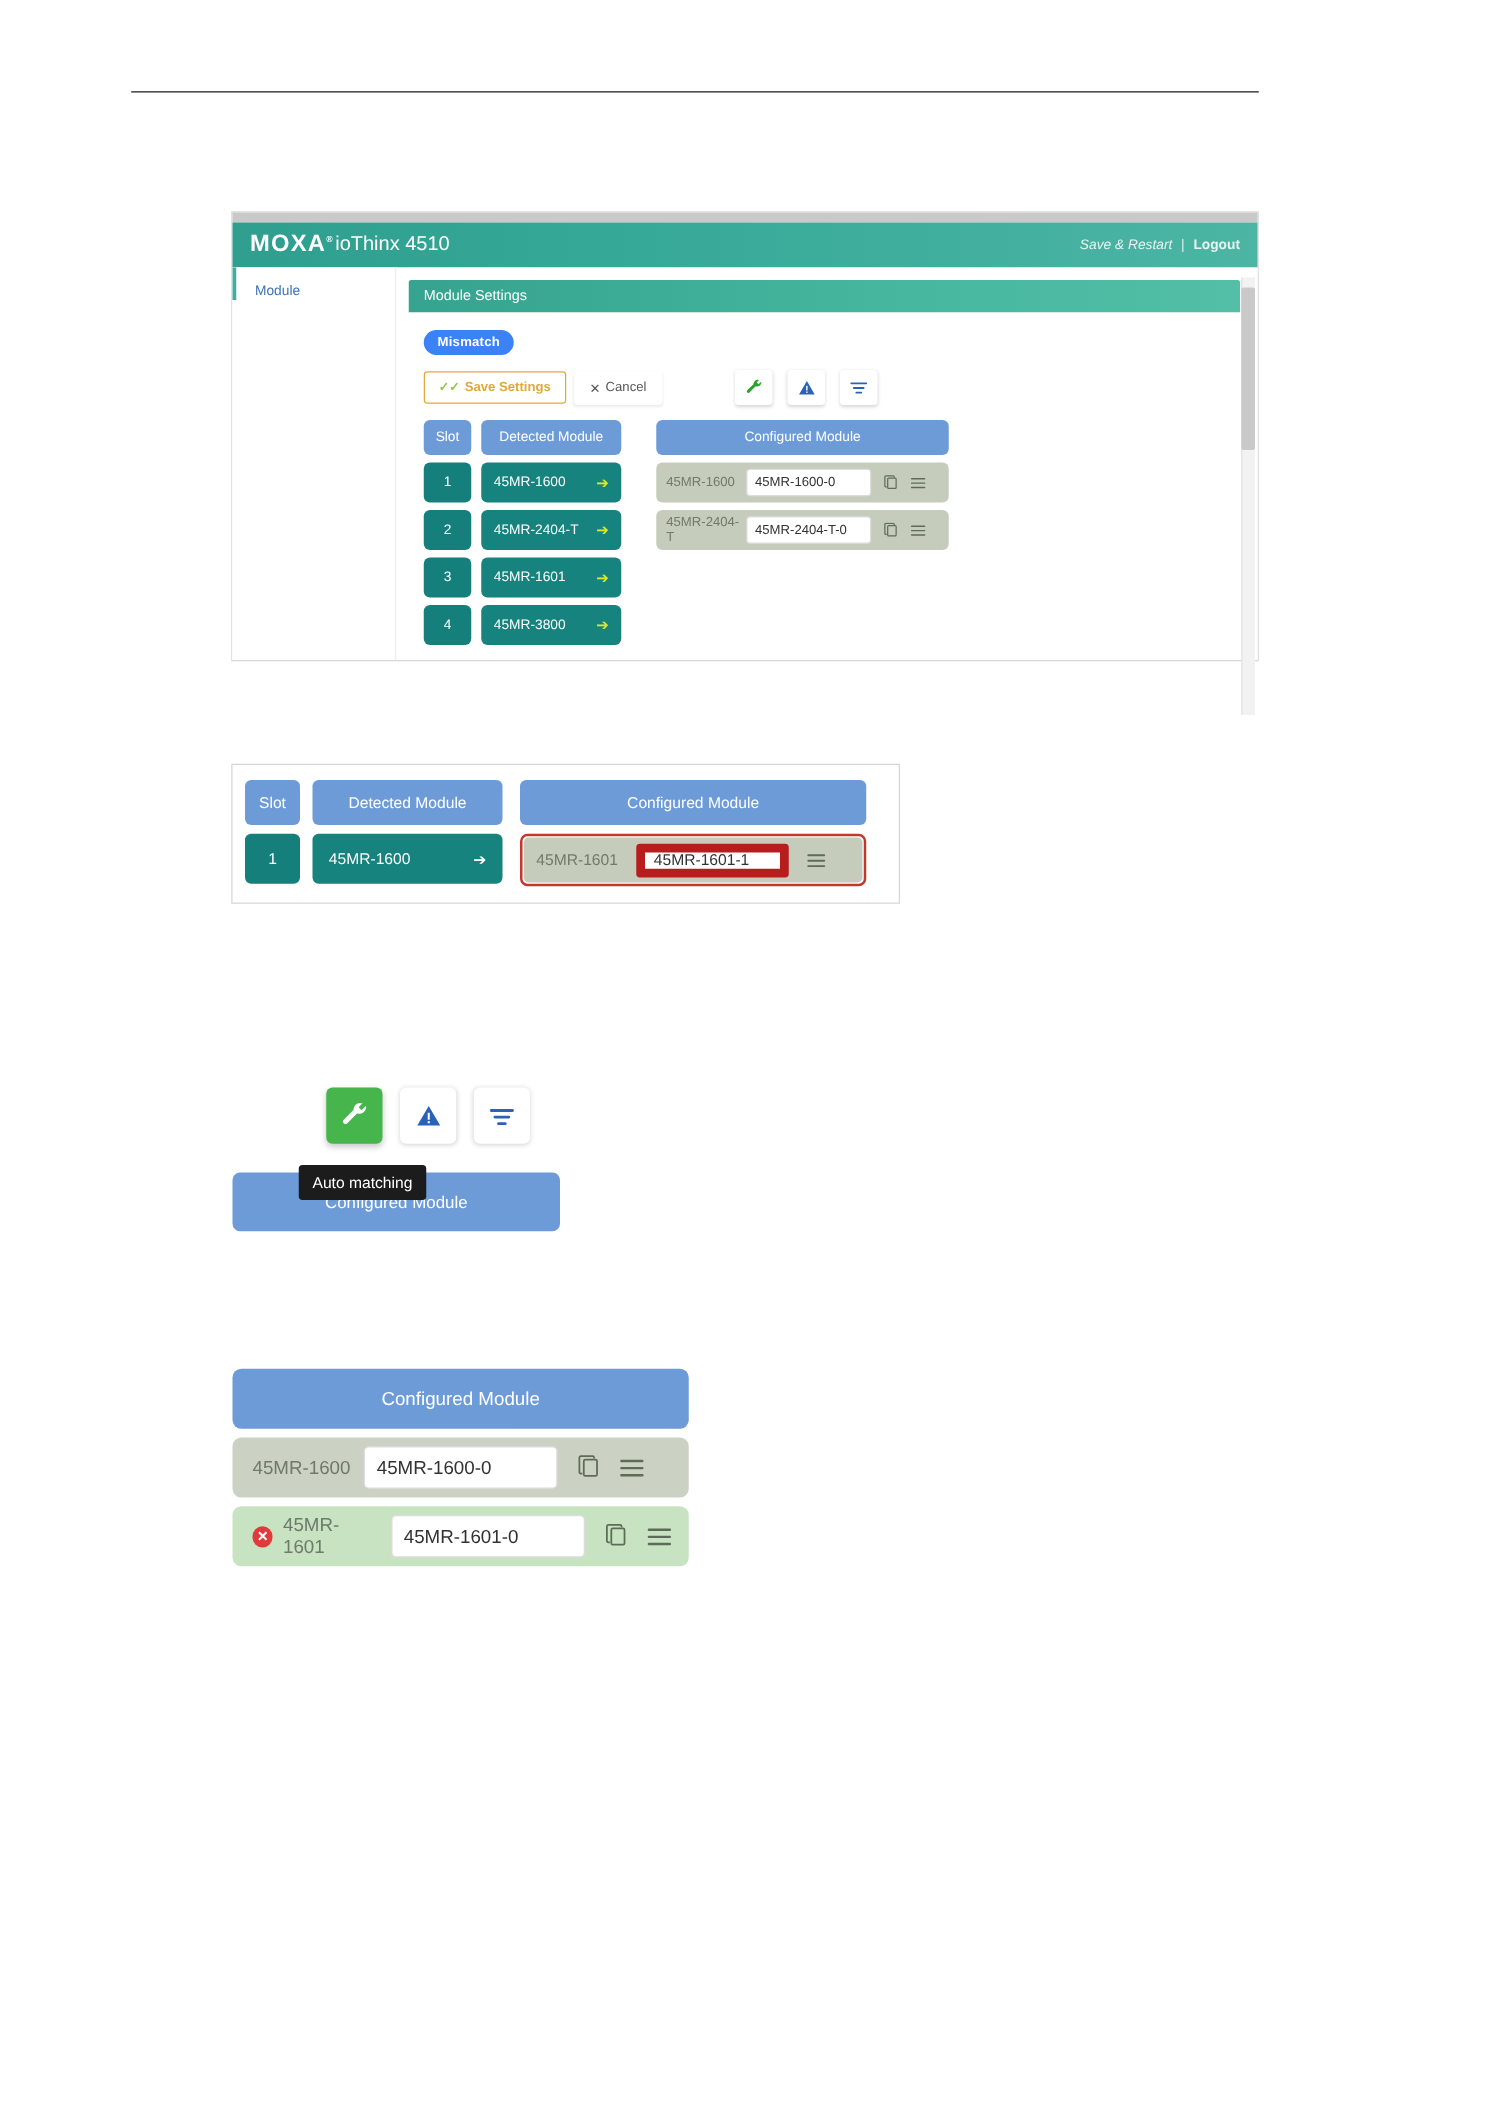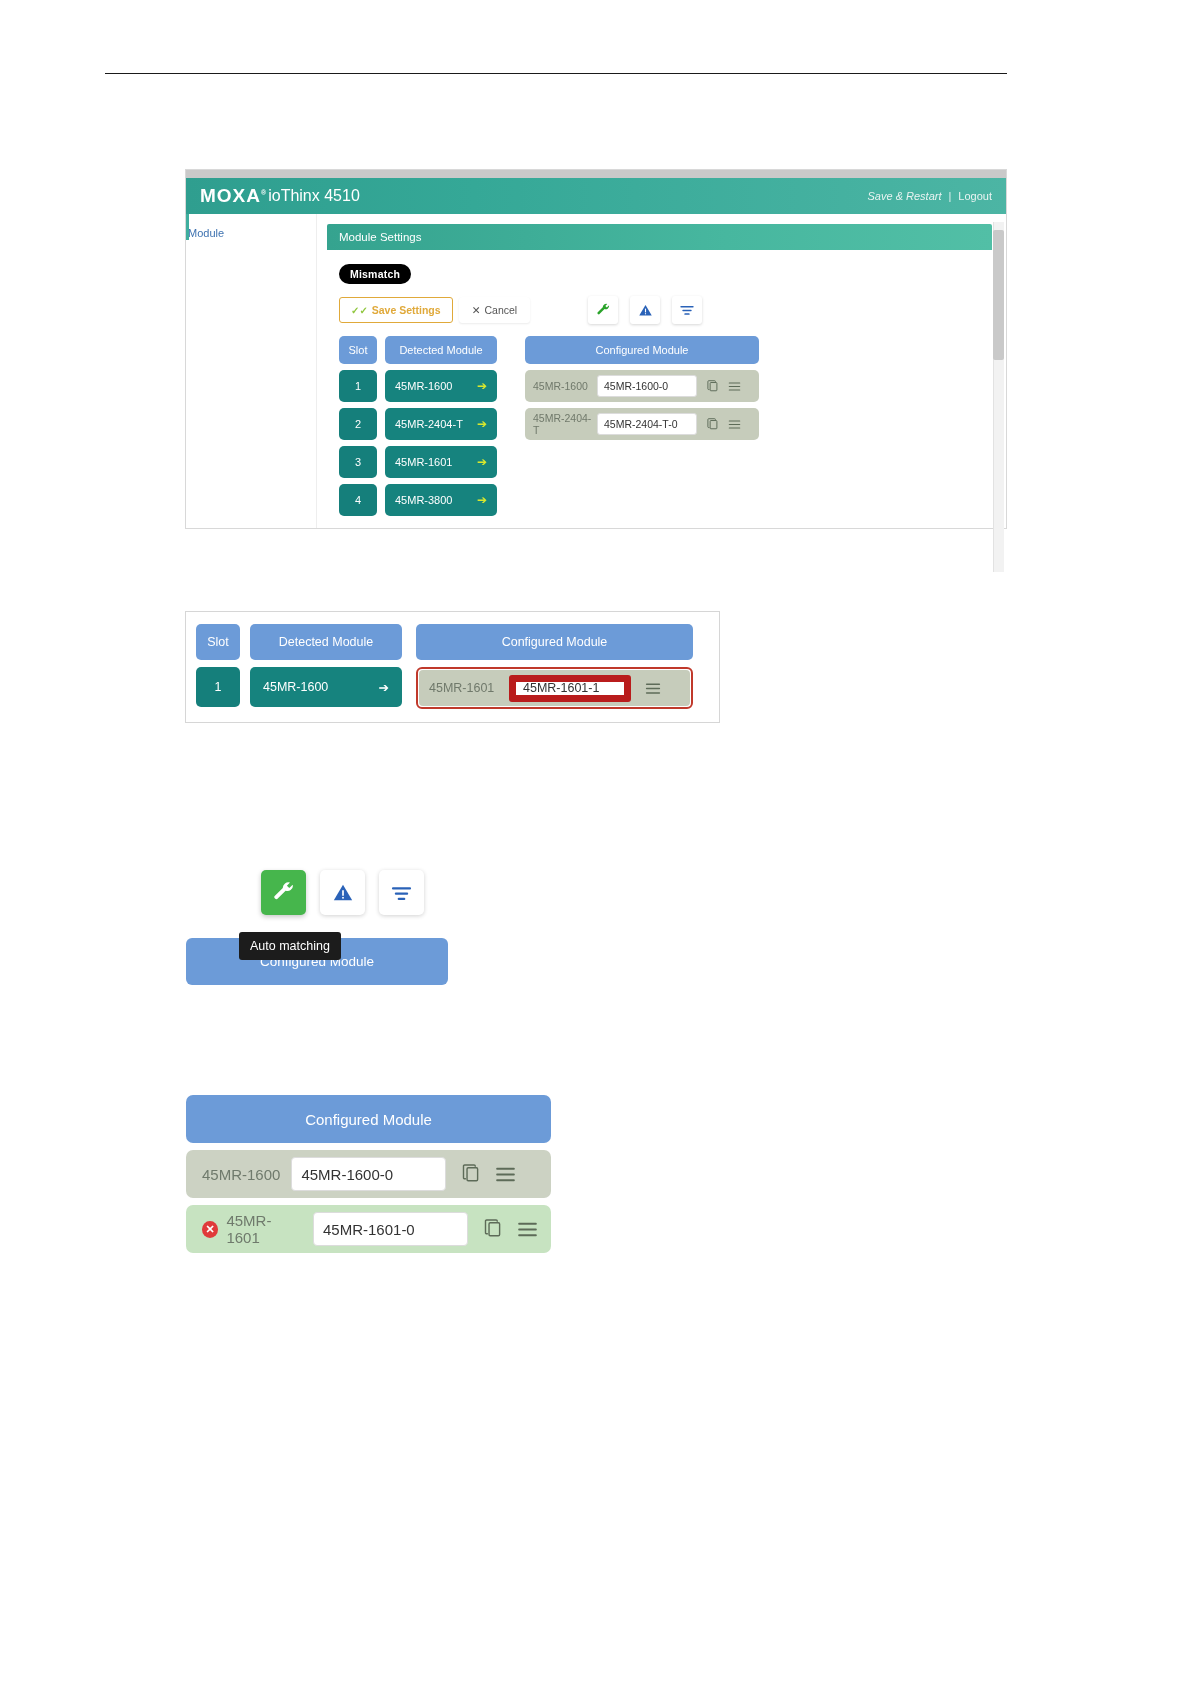--- a/index.html
+++ b/index.html
@@ -39,45 +39,45 @@
   }
   .moxa-logo sup { font-size:7px; vertical-align:super; }
   .app-title {
     color:#ffffff; font-size:16px; margin-left:1px; font-weight:400;
   }
   .header-right {
     margin-left:auto; display:flex; gap:7px;
     color:#e9f4f2; font-size:11px; font-style:italic;
   }
   .header-right .sep { font-style:normal; color:#dff0ed; }
-  .header-right .logout { font-style:normal; font-size:11px; }
+  .header-right .logout { font-style:normal; font-size:11px;font-weight:bold; }
 
   .body-area { display:flex; height:314px; background:#ffffff; position:relative; }
   .left-nav {
     width:131px; background:#ffffff; border-right:1px solid #eeeeee;
     padding-top:11px; position:relative;
   }
   .left-nav::before {
     content:""; position:absolute; left:0; top:0; width:3px; height:26px;
     background:#3fae9e;
   }
   .nav-item {
-    color:#3e72b0; font-size:11px; padding-left:2px; line-height:16px;
+    color:#3e72b0; font-size:11px; padding-left:18px; line-height:16px;
   }
   .content-area { flex:1; padding:10px 14px 0 10px; }
 
   .panel-head {
     background: linear-gradient(90deg,#35a38f 0%, #47b79f 60%, #52bfa6 100%);
     color:#ffffff; font-size:11.5px;
     padding:7px 12px; border-radius:2px 2px 0 0;
   }
   .panel-body { background:#ffffff; padding:14px 10px 0 12px; }
 
   .badge-mismatch {
-    display:inline-block; background:#000000; color:#ffffff;
+    display:inline-block; background:#3b82f6; color:#ffffff;
     font-size:10.5px; font-weight:bold;
     padding:4px 11px; border-radius:10px; letter-spacing:.2px;
   }
 
   .btn-row { display:flex; align-items:center; margin-top:12px; }
   .btn {
     font-size:10.5px; background:#ffffff;
     border-radius:3px; display:flex; align-items:center; gap:4px;
     cursor:pointer;
   }

